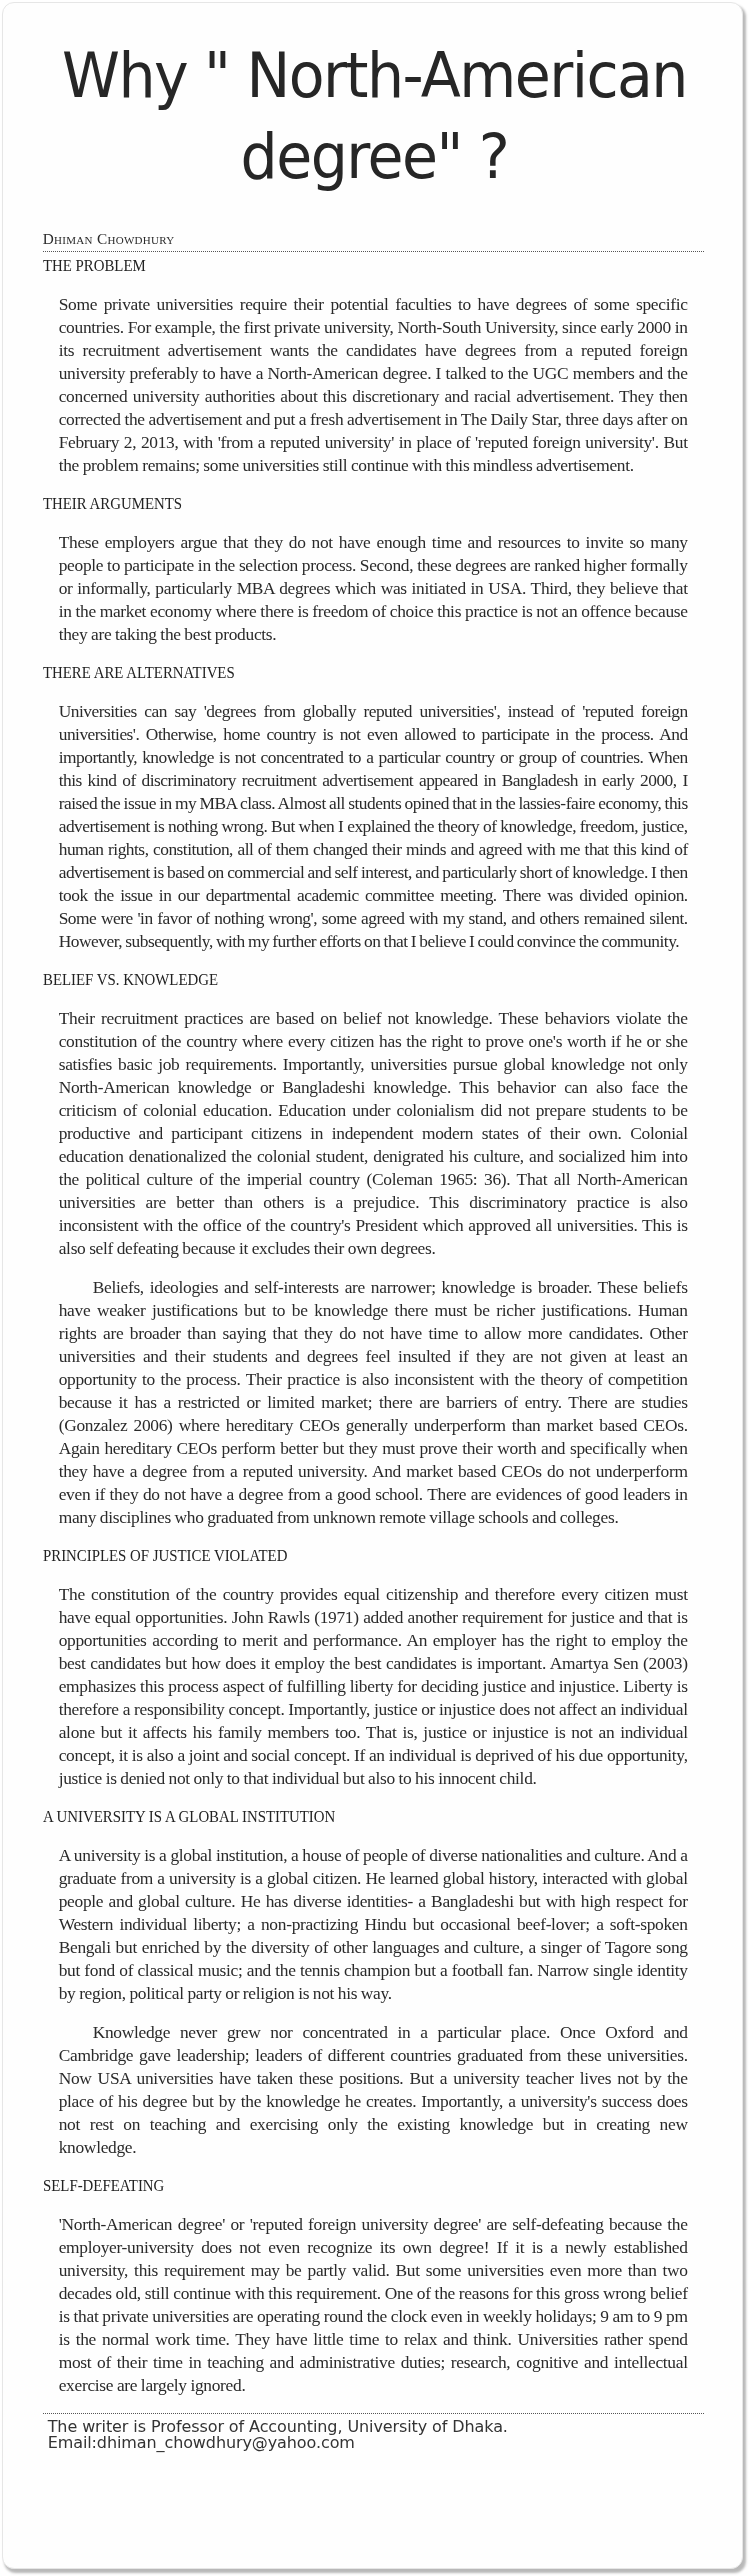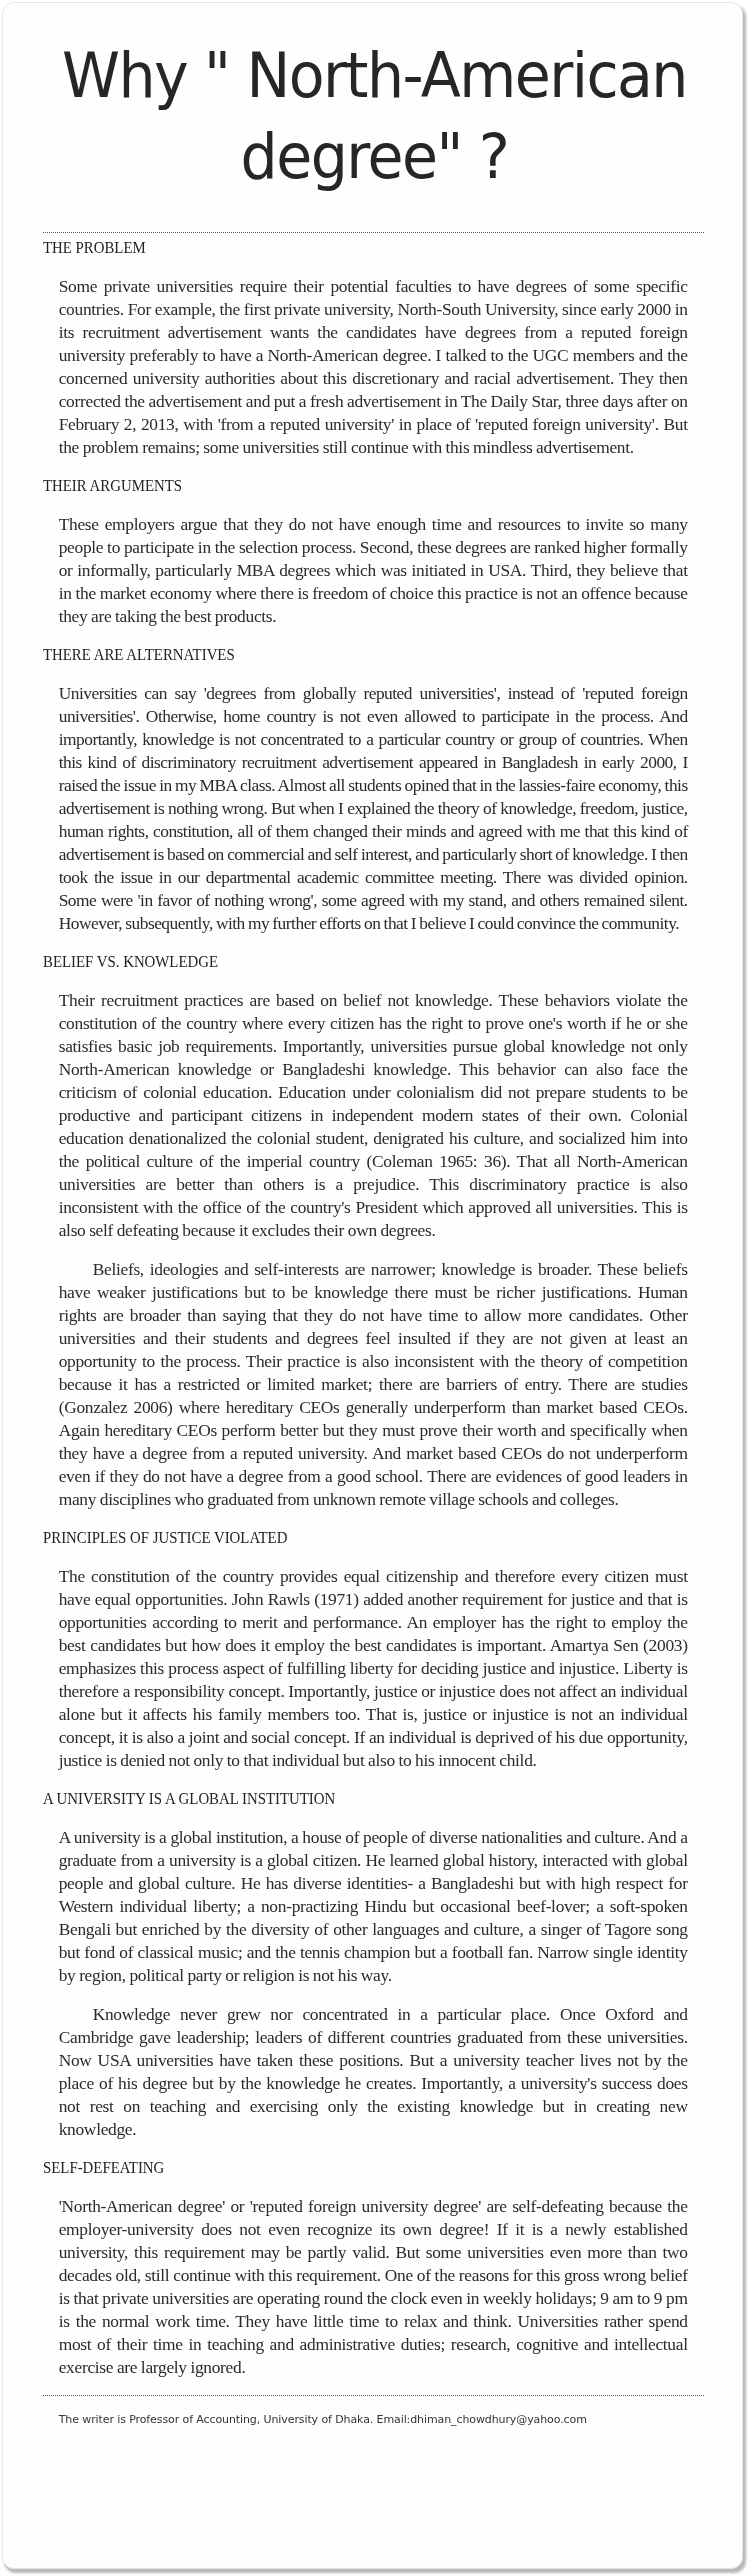--- a/index.html
+++ b/index.html
@@ -37,34 +37,35 @@
     transform: scaleX(0.9); transform-origin: left center;
   }
   .para {
     font-size: 17.4px; line-height: 23px; margin: 16px;
     text-align: justify; text-align-last: left;
     letter-spacing: -0.3px; word-spacing: -0.4px;
   }
   .para.indent { text-indent: 34px; }
   .footer-dots { border-bottom: 1.7px dotted #555; height: 0; margin: 8.5px 0 5.1px 0; }
   .footer {
-    font-family: "DejaVu Sans", sans-serif; font-size: 11px; line-height: 15.3px;
-    color: #333; margin: 16px; letter-spacing: -0.1px;
+    font-family: "DejaVu Sans", sans-serif; font-size: 16px; line-height: 15.3px;
+    color: #333; margin: 5px; letter-spacing: -0.1px;
   }
 </style>
 </head>
 <body>
 
 <div class="card">
   <h1 class="title" style="margin:0;">
     <span>Why " North-American</span><br>
     <span>degree" ?</span>
   </h1>
 
   <div class="content">
+    <p class="byline">Dhiman Chowdhury</p>
     <div class="dots"></div>
 
     <div>
       <h2 class="section-head">THE PROBLEM</h2>
       <p class="para">Some private universities require their potential faculties to have degrees of some specific countries. For example, the first private university, North-South University, since early 2000 in its recruitment advertisement wants the candidates have degrees from a reputed foreign university preferably to have a North-American degree. I talked to the UGC members and the concerned university authorities about this discretionary and racial advertisement. They then corrected the advertisement and put a fresh advertisement in The Daily Star, three days after on February 2, 2013, with 'from a reputed university' in place of 'reputed foreign university'. But the problem remains; some universities still continue with this mindless advertisement.</p>
     </div>
 
     <div>
       <h2 class="section-head">THEIR ARGUMENTS</h2>
       <p class="para">These employers argue that they do not have enough time and resources to invite so many people to participate in the selection process. Second, these degrees are ranked higher formally or informally, particularly MBA degrees which was initiated in USA. Third, they believe that in the market economy where there is freedom of choice this practice is not an offence because they are taking the best products.</p>

